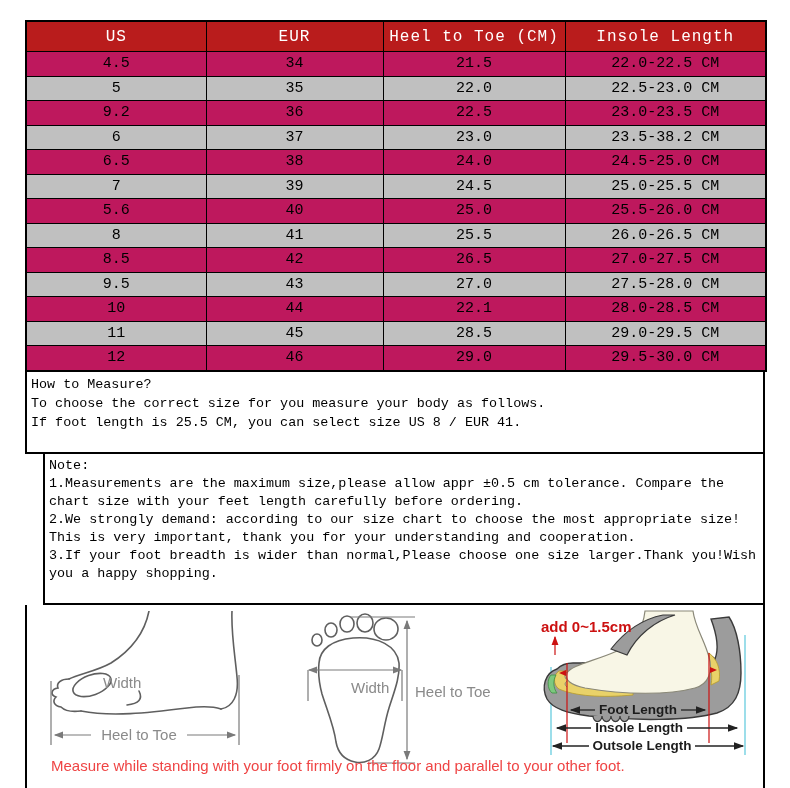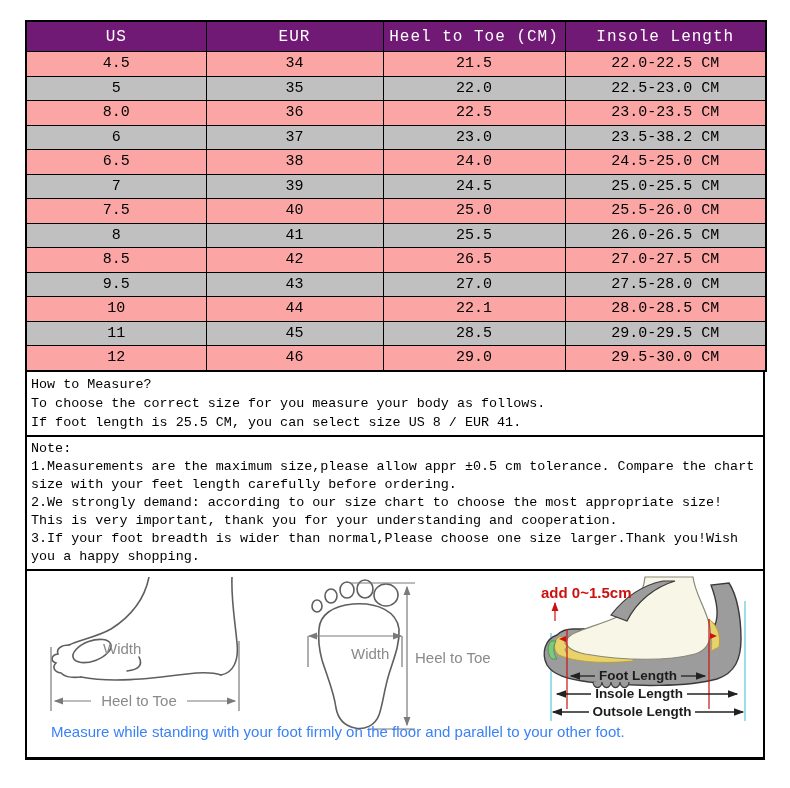--- a/index.html
+++ b/index.html
@@ -4,40 +4,40 @@
 <style>
   html,body{margin:0;padding:0;background:#fff;}
   body{width:790px;height:788px;position:relative;font-family:"Liberation Mono",monospace;color:#000;}
   .content{position:absolute;left:25px;top:20px;width:740px;}
 
   table.size-table{border-collapse:collapse;width:740px;border:2px solid #000;table-layout:fixed;}
   table.size-table th, table.size-table td{
     border:1px solid #000;text-align:center;vertical-align:middle;
     font-family:"Liberation Mono",monospace;overflow:hidden;white-space:nowrap;
   }
-  table.size-table th{background:#701a75;color:#fff;font-weight:normal;font-size:16px;height:27px;letter-spacing:1px;}
-  table.size-table td{font-size:15px;height:21.5px;background:#fca5a5;}
+  table.size-table th{background:#b91c1c;color:#fff;font-weight:normal;font-size:16px;height:27px;letter-spacing:1px;}
+  table.size-table td{font-size:15px;height:21.5px;background:#be185d;}
   table.size-table tr.alt td{background:#c0c0c0;}
 
-  .tbox{border:2px solid #000;border-top:none;background:#fff;padding:3px 0 3px 4px;
+  .tbox{border:2px solid #000;border-top:none;background:#fff;padding:3px 0 20px 4px;
         font-size:13.4px;line-height:19px;}
-  .tbox.note{line-height:18px;padding-right:2px;}
+  .tbox.note{line-height:18px;padding-right:2px;margin-left:18px;}
 
   .diagrams{border:2px solid #000;border-top:none;border-bottom-width:3px;background:#fff;
             position:relative;height:186px;}
   .diagrams svg{position:absolute;display:block;}
   #svg-side-foot{left:20px;top:6px;}
   #svg-top-foot{left:278px;top:8px;}
   #svg-shoe{left:512px;top:2px;}
   svg text{font-family:"Liberation Sans",sans-serif;}
   .measure-label{fill:#8a8a8a;font-size:15px;}
   .len-label{fill:#1c1c1c;font-size:13.5px;font-weight:bold;}
   .red-label{fill:#cc1111;font-size:15px;font-weight:bold;}
   .caption{position:absolute;left:24px;top:152px;font-family:"Liberation Sans",sans-serif;
-           font-size:15px;color:#3b82f6;white-space:nowrap;}
+           font-size:15px;color:#ef4444;white-space:nowrap;}
 </style>
 </head>
 <body>
 
 <div class="content">
 
   <table class="size-table">
     <colgroup>
         <col style="width:180px">
         <col style="width:177px">
@@ -59,21 +59,21 @@
           <td>21.5</td>
           <td>22.0-22.5 CM</td>
         </tr>
         <tr class="alt">
           <td>5</td>
           <td>35</td>
           <td>22.0</td>
           <td>22.5-23.0 CM</td>
         </tr>
         <tr>
-          <td>8.0</td>
+          <td>9.2</td>
           <td>36</td>
           <td>22.5</td>
           <td>23.0-23.5 CM</td>
         </tr>
         <tr class="alt">
           <td>6</td>
           <td>37</td>
           <td>23.0</td>
           <td>23.5-38.2 CM</td>
         </tr>
@@ -83,21 +83,21 @@
           <td>24.0</td>
           <td>24.5-25.0 CM</td>
         </tr>
         <tr class="alt">
           <td>7</td>
           <td>39</td>
           <td>24.5</td>
           <td>25.0-25.5 CM</td>
         </tr>
         <tr>
-          <td>7.5</td>
+          <td>5.6</td>
           <td>40</td>
           <td>25.0</td>
           <td>25.5-26.0 CM</td>
         </tr>
         <tr class="alt">
           <td>8</td>
           <td>41</td>
           <td>25.5</td>
           <td>26.0-26.5 CM</td>
         </tr>

